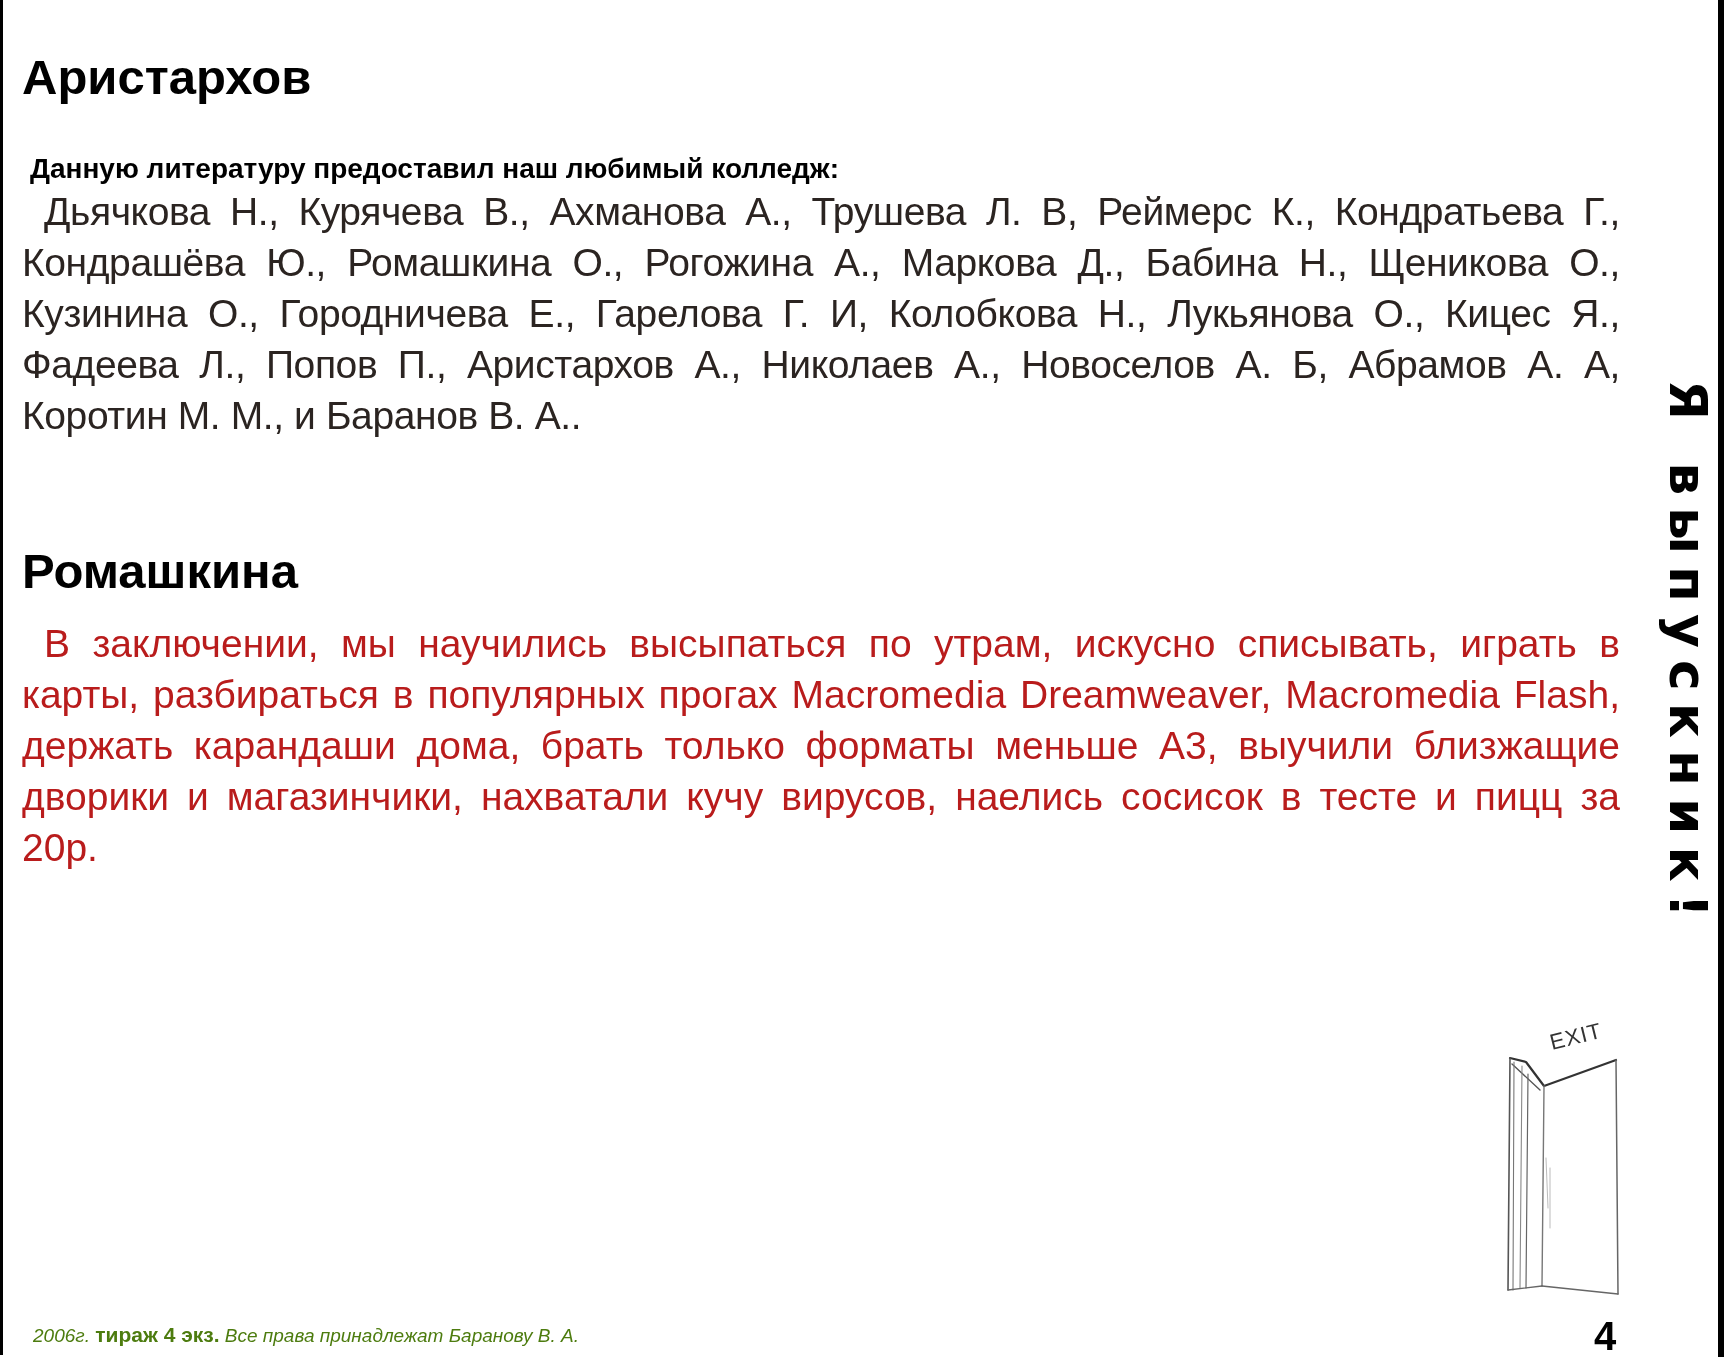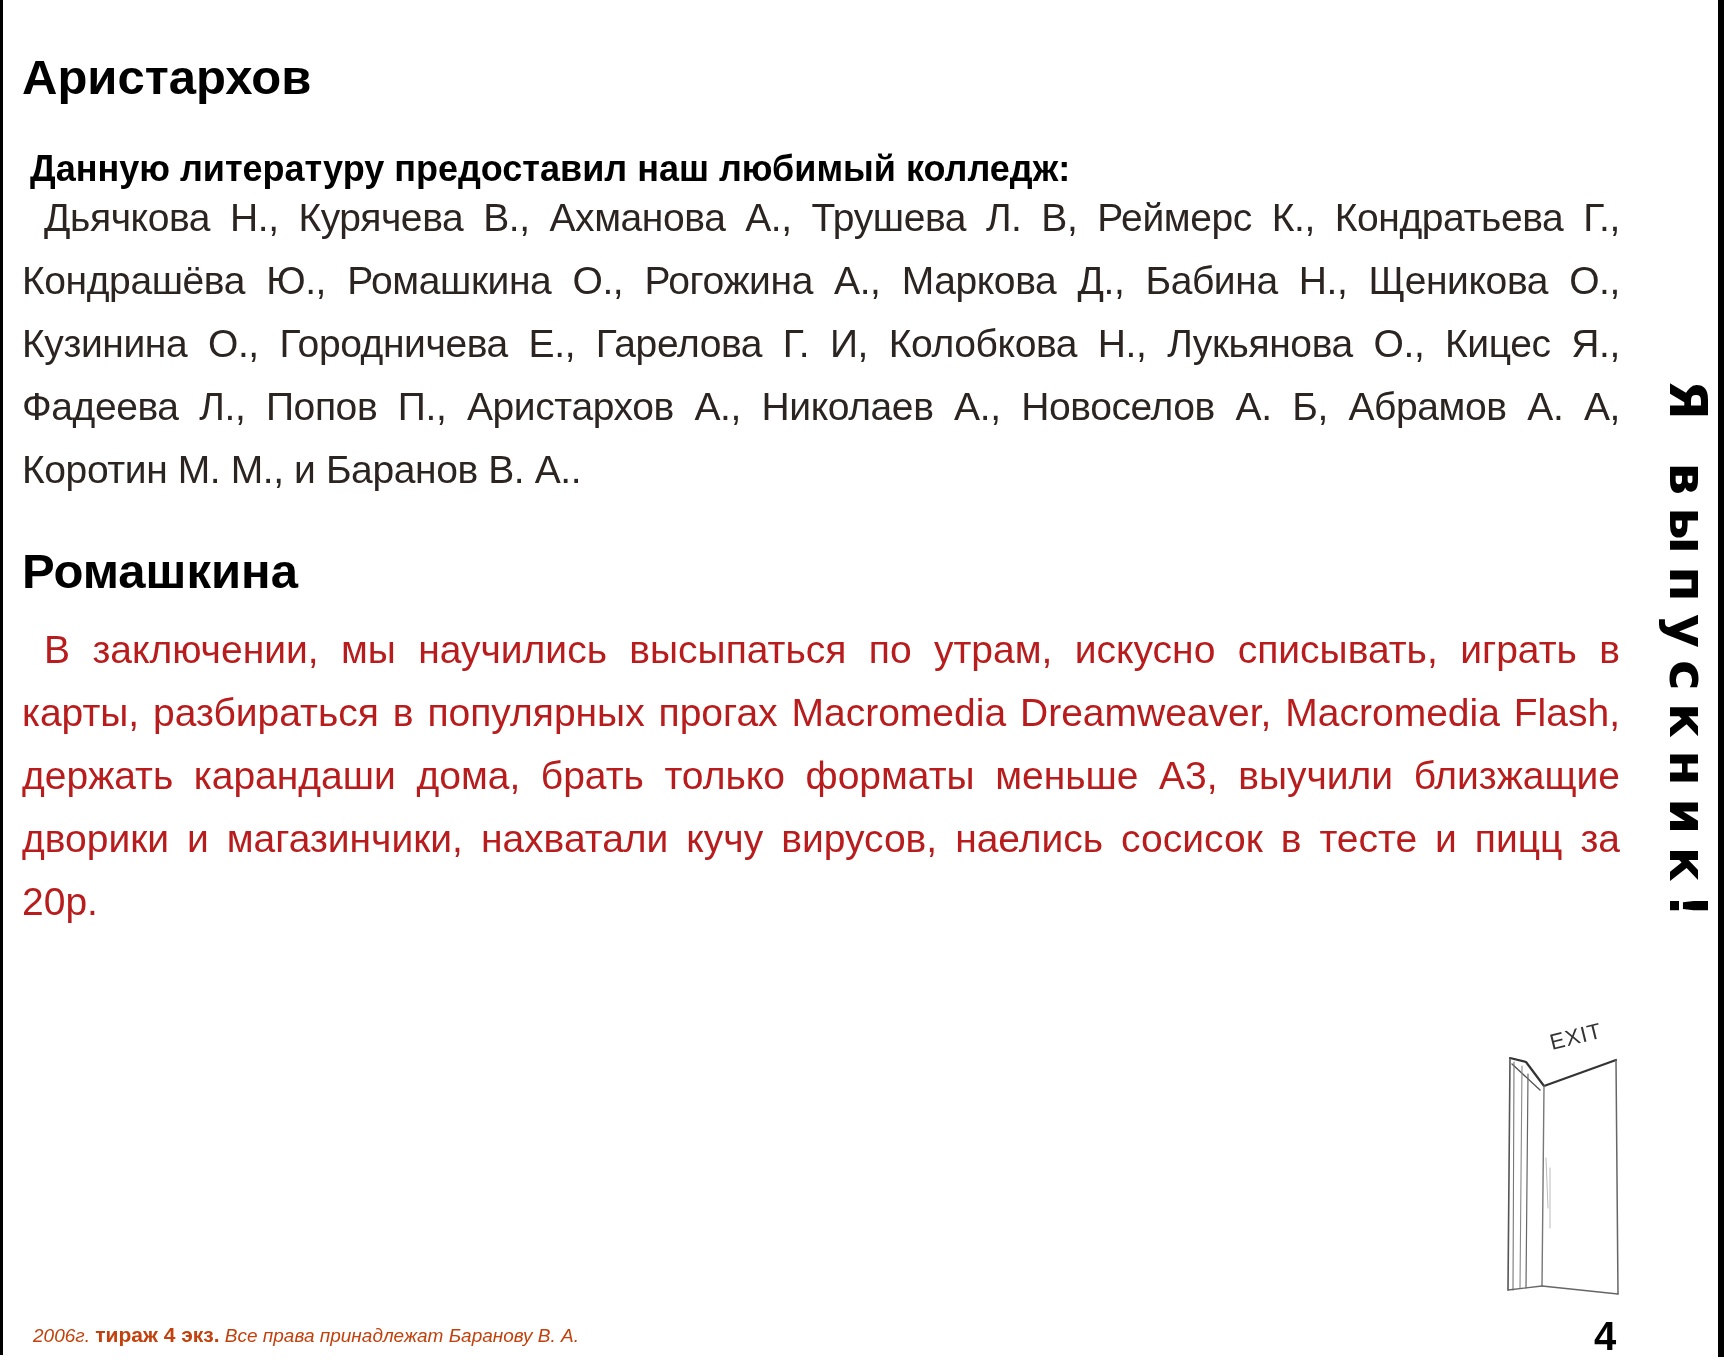--- a/index.html
+++ b/index.html
@@ -14,27 +14,27 @@
   .h1 {
     position: absolute; left: 22px; margin: 0;
     font-family: "Liberation Sans", sans-serif;
     font-weight: bold; font-size: 49px; line-height: 49px; color: #000;
   }
   .h1.lit { top: 53px; }
   .h1.concl { top: 547px; }
 
   .subtitle {
     position: absolute; left: 30px; top: 153px; margin: 0;
-    font-weight: bold; font-size: 36px; line-height: 32px; color: #000;
+    font-weight: bold; font-size: 28px; line-height: 32px; color: #000;
     white-space: nowrap;
   }
 
   .para {
     position: absolute; left: 22px; width: 1598px; margin: 0;
-    font-size: 39px; line-height: 63px;
+    font-size: 39px; line-height: 51px;
     text-align: justify; text-indent: 22px;
   }
   .authors { top: 186px; color: #2b2421; letter-spacing: -0.4px; }
   .concl-body { top: 618px; color: #b91c1c; }
   .concl-body p { margin: 0; text-indent: 22px; text-align: justify; }
   .concl-body p:last-child { text-align-last: left; }
 
   .vertical {
     position: absolute; left: 1662px; top: 380px; width: 52px; height: 574px;
   }
@@ -45,21 +45,21 @@
     width: 574px; height: 52px; line-height: 52px;
     font-family: "DejaVu Sans", sans-serif; font-weight: bold; font-size: 52px;
     letter-spacing: 12px; white-space: nowrap; color: #000;
     display: block;
   }
 
   .door { position: absolute; left: 1500px; top: 1008px; width: 130px; height: 290px; }
 
   .footer {
     position: absolute; left: 33px; top: 1324px; margin: 0;
-    font-size: 19px; line-height: 22px; color: #c2410c; white-space: nowrap;
+    font-size: 19px; line-height: 22px; color: #4d7c0f; white-space: nowrap;
   }
   .footer .it { font-style: italic; }
   .footer .b { font-weight: bold; font-size: 21px; }
   .page-num {
     position: absolute; left: 1594px; top: 1316px;
     font-weight: bold; font-size: 40px; line-height: 40px; color: #000;
   }
 </style>
 </head>
 <body>

